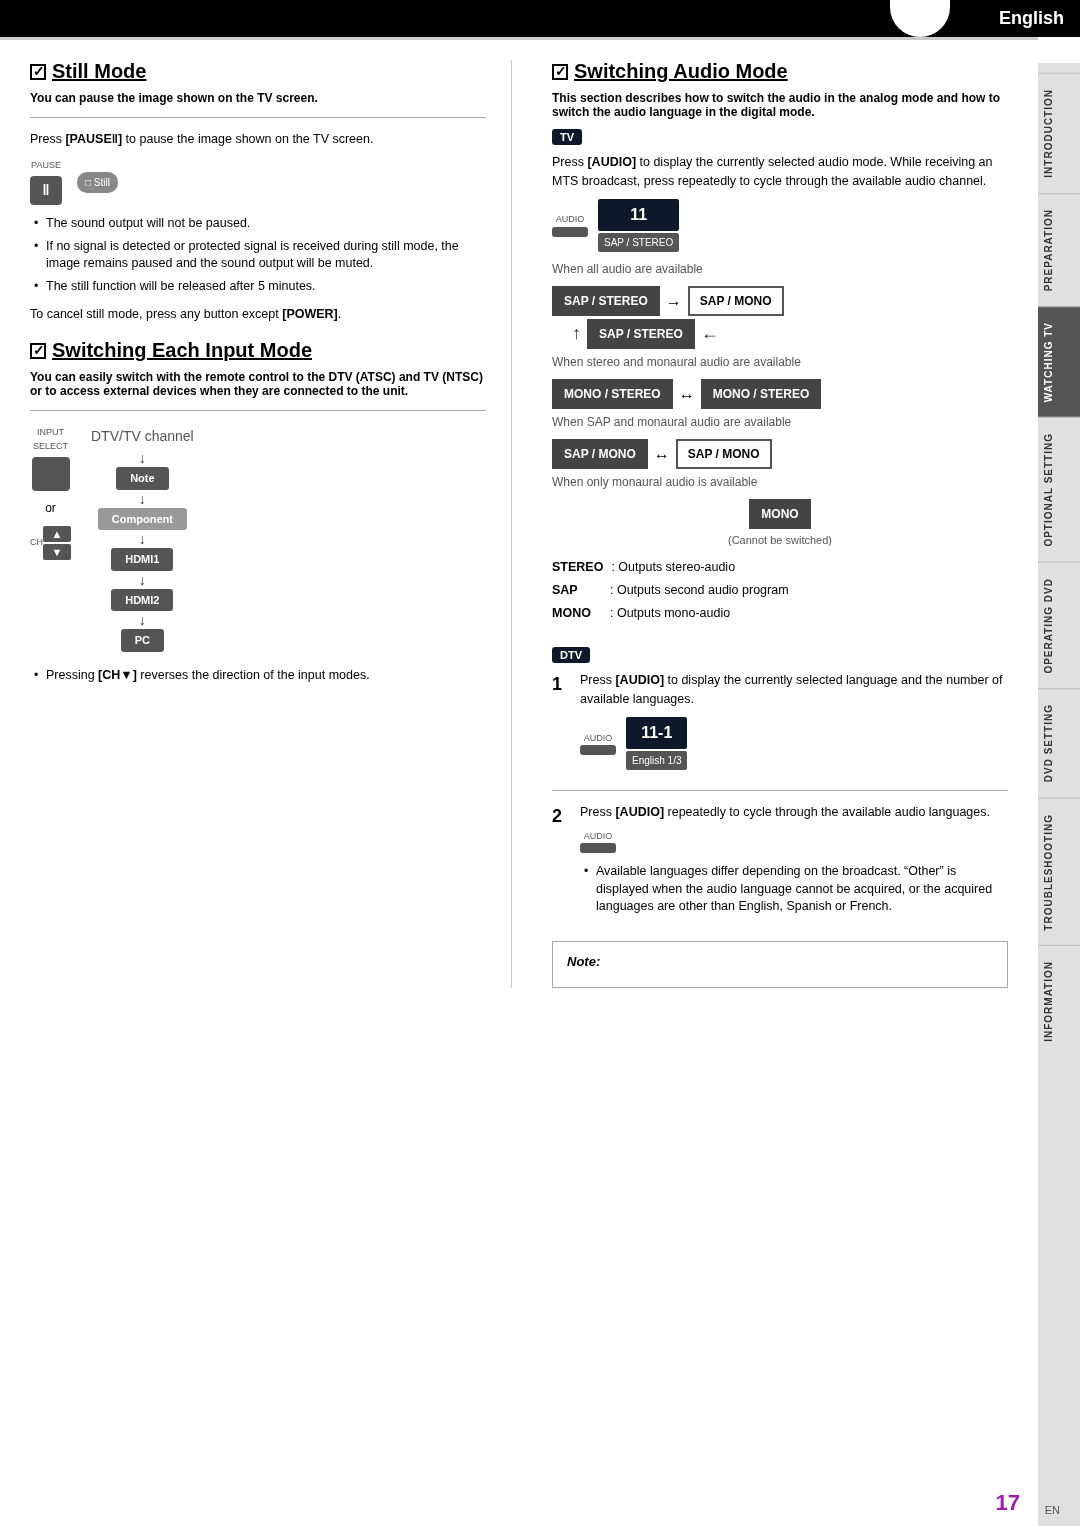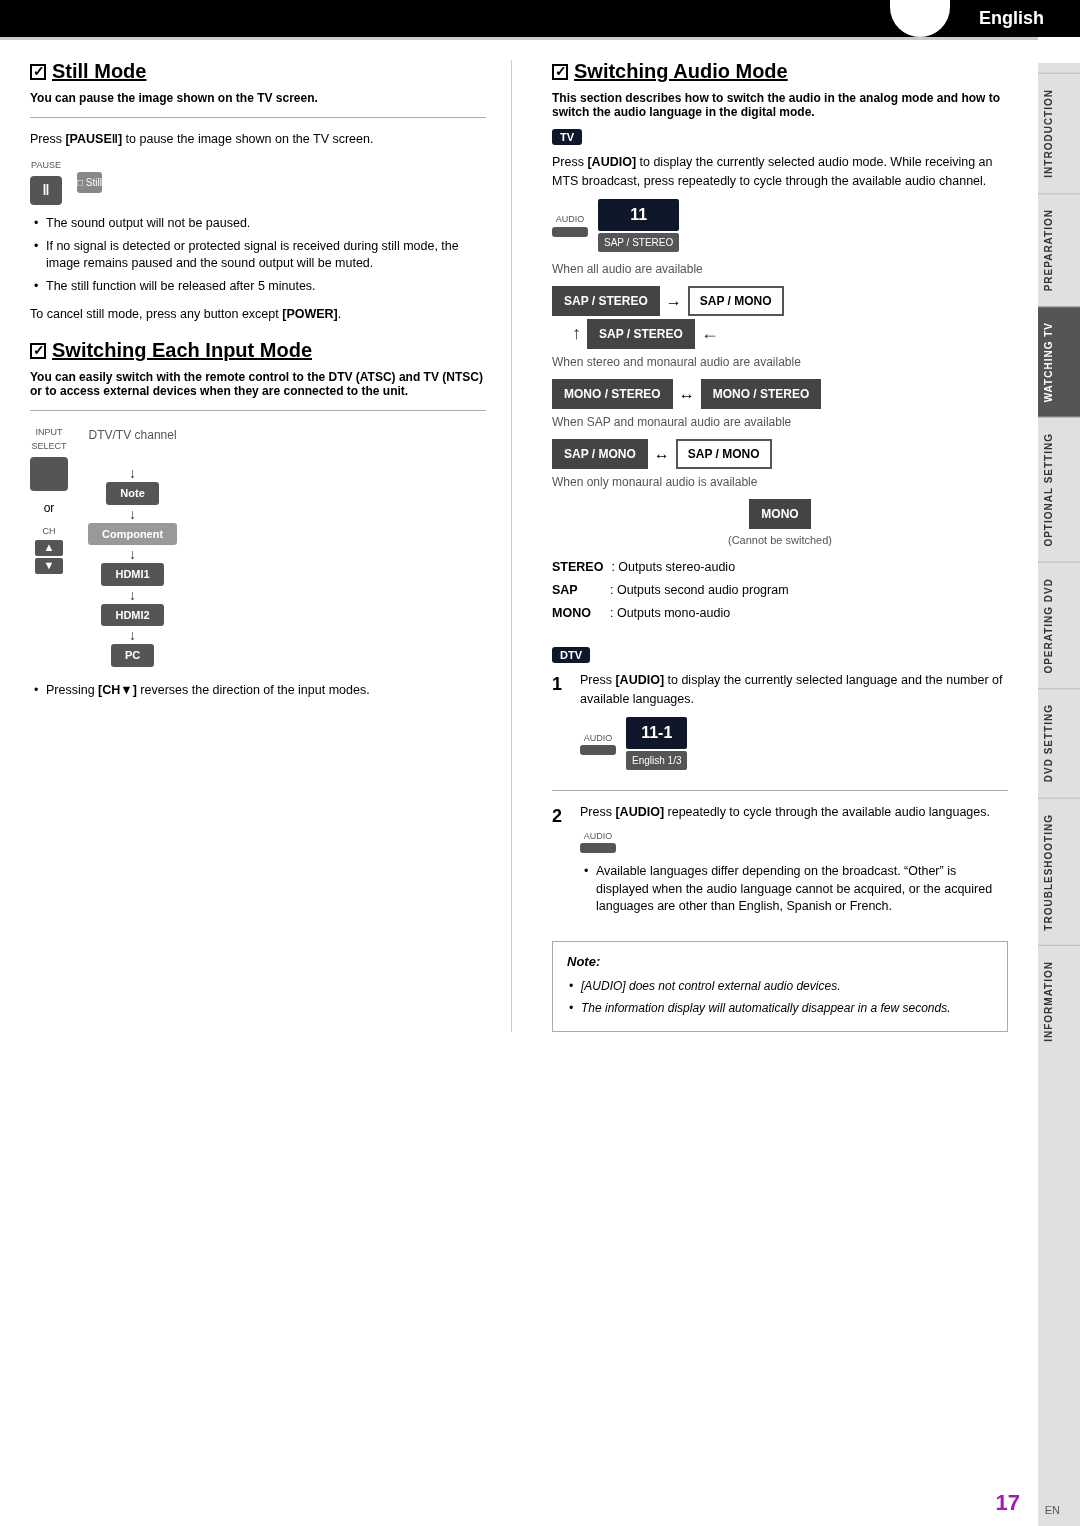--- a/index.html
+++ b/index.html
@@ -12,21 +12,21 @@
       min-height: 1526px;
       position: relative;
       overflow-x: hidden;
     }
 
     
     .top-bar {
       background: #000;
       color: #fff;
       text-align: right;
-      padding: 8px 36px;
+      padding: 8px 16px;
       font-size: 18px;
       font-weight: bold;
       position: relative;
     }
     .top-bar::before {
       content: '';
       position: absolute;
       right: 130px;
       top: 0;
       width: 60px;
@@ -176,22 +176,22 @@
       min-width: 32px;
       min-height: 28px;
     }
     .btn-pause {
       font-size: 14px;
     }
     .still-label {
       background: #888;
       color: #fff;
       font-size: 10px;
-      padding: 3px 0;
-      border-radius: 3px;
+      padding: 3px 8px;
+      border-radius: 10px;
     }
 
     
     .bullet-list {
       list-style: none;
       padding-left: 0;
       margin: 10px 0;
     }
     .bullet-list li {
       padding-left: 16px;
@@ -336,21 +336,20 @@
       flex-direction: column;
       align-items: center;
       gap: 4px;
     }
     .or-text {
       font-size: 12px;
       margin: 4px 0;
     }
     .ch-btn-group {
       display: flex;
-      flex-direction: column;
       align-items: center;
     }
     .ch-label {
       font-size: 9px;
       color: #555;
       text-align: center;
     }
     .ch-arrows {
       display: flex;
       flex-direction: column;
@@ -370,24 +369,24 @@
     }
 
     .channel-flow {
       display: flex;
       flex-direction: column;
       align-items: center;
       gap: 2px;
       font-size: 11px;
     }
     .channel-label {
-      font-size: 12px;
+      font-size: 14px;
       color: #555;
       text-align: center;
-      margin-bottom: 20px;
+      margin-bottom: 2px;
     }
     .channel-btn {
       padding: 3px 14px;
       font-size: 11px;
       font-weight: bold;
       border-radius: 3px;
       text-align: center;
     }
     .channel-btn.dark { background: #555; color: #fff; }
     .channel-btn.gray { background: #999; color: #fff; }
@@ -677,24 +676,20 @@
               </div>
             </div>
             <ul class="bullet-list">
               <li>Available languages differ depending on the broadcast. “Other” is displayed when the audio language cannot be acquired, or the acquired languages are other than English, Spanish or French.</li>
             </ul>
           </div>
         </div>
 
         <div class="note-box">
           <div class="note-title">Note:</div>
-          <ul class="note-list">
-            <li><em>[AUDIO] does not control external audio devices.</em></li>
-            <li><em>The information display will automatically disappear in a few seconds.</em></li>
-          </ul>
         </div>
 
       </div>
     </div>
 
   </div>
 </div>
 
 <div class="page-number-bar">17</div>
 <div class="page-en">EN</div>

